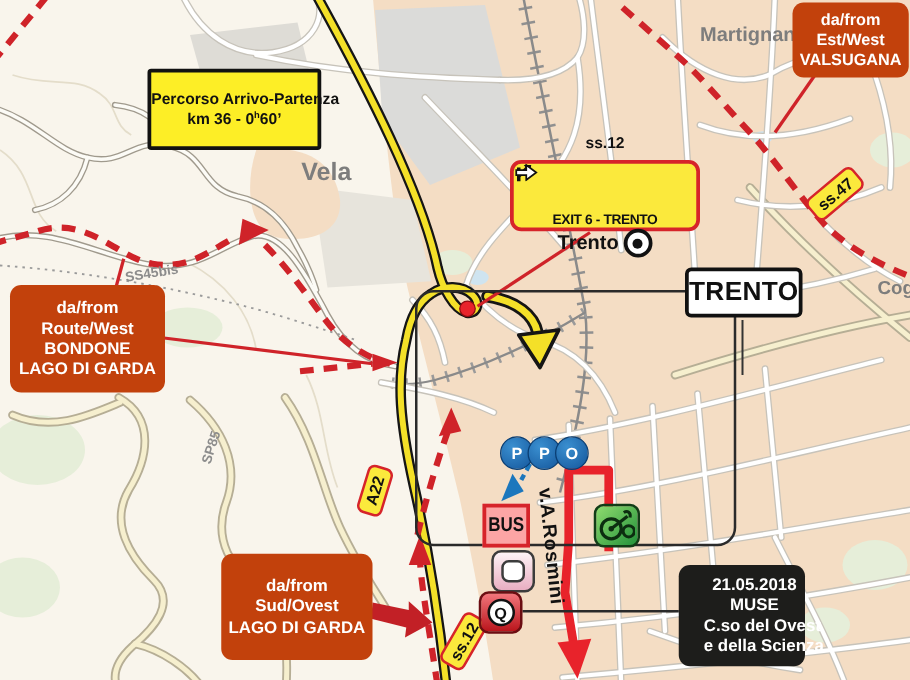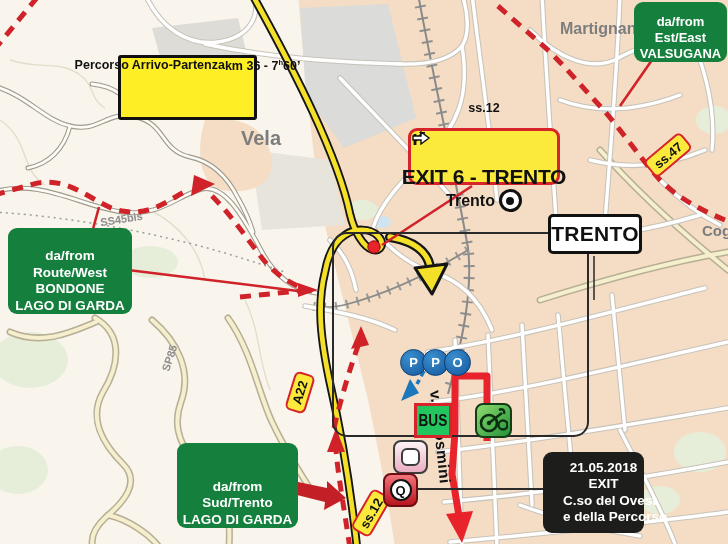--- a/index.html
+++ b/index.html
@@ -3,22 +3,22 @@
 <meta charset="utf-8">
 <style>
   html,body{margin:0;padding:0;background:#e9e9e9;}
   #stage{position:relative;width:728px;height:544px;overflow:hidden;background:#f9f5ec;
          font-family:"Liberation Sans",sans-serif;}
   #stage svg{position:absolute;left:0;top:0;}
   #base{z-index:0;} #overlay{z-index:1;}
   .lbl{position:absolute;z-index:2;color:#7d7d7d;font-weight:bold;white-space:nowrap;}
   .signbox{position:absolute;z-index:3;text-align:center;box-sizing:border-box;
            line-height:1.22;white-space:nowrap;}
-  .redbox{background:#15803d;color:#fff;border-radius:9px;font-weight:bold;
-          display:flex;flex-direction:column;justify-content:flex-end;}
+  .redbox{background:#c2410c;color:#fff;border-radius:9px;font-weight:bold;
+          display:flex;flex-direction:column;justify-content:center;}
   .blackbox{background:#1d1d1b;color:#fff;border-radius:9px;font-weight:bold;
           display:flex;flex-direction:column;justify-content:center;padding-left:20px;}
   .roadsign{position:absolute;z-index:3;background:#fbe93c;border:2.5px solid #d6242a;
             border-radius:6px;color:#111;font-weight:bold;display:flex;
             align-items:center;justify-content:center;box-sizing:border-box;}
   .icon{position:absolute;z-index:4;box-sizing:border-box;}
   .exit-row{display:flex;align-items:center;justify-content:center;gap:4px;}
   .target{display:inline-block;width:17px;height:17px;border:3.5px solid #111;
           border-radius:50%;background:#fff;position:relative;vertical-align:-3px;}
   .target i{position:absolute;left:50%;top:50%;width:8px;height:8px;margin:-4px 0 0 -4px;
@@ -224,34 +224,34 @@
     </g>
   </svg>
 
   <div class="lbl" style="left:560px;top:20px;font-size:16px;">Martignano</div>
   <div class="lbl" style="left:241px;top:127px;font-size:20px;">Vela</div>
   <div class="lbl" style="left:702px;top:222px;font-size:15px;">Cognola</div>
   <div class="lbl" style="left:156px;top:352px;font-size:11px;color:#8c8c8c;transform:rotate(-72deg);">SP85</div>
   <div class="lbl" style="left:100px;top:213px;font-size:11px;color:#8c8c8c;transform:rotate(-9deg);">SS45bis</div>
   <div class="lbl" style="left:370px;top:428px;width:140px;text-align:center;font-size:15.5px;color:#111;letter-spacing:.5px;transform:rotate(84deg);">v.A.Rosmini</div>
 
-  <div class="signbox" style="left:118px;top:55px;width:139px;height:65px;background:#fdee26;border:3px solid #111;border-radius:3px;color:#111;font-weight:bold;font-size:12.5px;display:flex;flex-direction:row;justify-content:center;">
+  <div class="signbox" style="left:118px;top:55px;width:139px;height:65px;background:#fdee26;border:3px solid #111;border-radius:3px;color:#111;font-weight:bold;font-size:12.5px;display:flex;flex-direction:column;justify-content:center;">
     <span>Percorso Arrivo-Partenza</span>
-    <span><span>km 36 - 7</span><sup>h</sup><span>60’</span></span>
+    <span><span>km 36 - 0</span><sup>h</sup><span>60’</span></span>
   </div>
 
   <div class="signbox redbox" style="left:634px;top:2px;width:93px;height:60px;font-size:13px;">
     <span>da/from</span>
-    <span>Est/East</span>
+    <span>Est/West</span>
     <span>VALSUGANA</span>
   </div>
 
   <div class="signbox" style="left:408px;top:128px;width:152px;height:57px;background:#fbe93c;border:3px solid #d6242a;border-radius:9px;color:#111;font-weight:bold;display:flex;flex-direction:column;justify-content:center;">
     <span style="font-size:12.5px;">ss.12</span>
-    <span class="exit-row" style="font-size:21px;letter-spacing:-.3px;margin-top:48px;">
+    <span class="exit-row" style="font-size:11px;letter-spacing:-.3px;margin-top:48px;">
       <svg width="15" height="15">
           <path d="M4,14 V3 M4,10 L11,3" stroke="#111" stroke-width="2.8" fill="none"></path>
           <polygon points="8,1 14,1 13,7" fill="#111"></polygon>
         </svg>
       <span>EXIT 6 - TRENTO</span>
     </span>
     <span class="exit-row" style="font-size:16px;">
       <svg width="20" height="14">
           <polygon points="2,5 10,5 10,1 18,7 10,13 10,9 2,9" fill="#fff" stroke="#111" stroke-width="1.4"></polygon>
         </svg>
@@ -268,48 +268,48 @@
 
   <div class="signbox redbox" style="left:8px;top:228px;width:124px;height:86px;font-size:13.5px;">
     <span>da/from</span>
     <span>Route/West</span>
     <span>BONDONE</span>
     <span>LAGO DI GARDA</span>
   </div>
 
   <div class="signbox redbox" style="left:177px;top:443px;width:121px;height:85px;font-size:13.5px;">
     <span>da/from</span>
-    <span>Sud/Trento</span>
+    <span>Sud/Ovest</span>
     <span>LAGO DI GARDA</span>
   </div>
 
   <div class="signbox blackbox" style="left:543px;top:452px;width:101px;height:81px;font-size:13.5px;">
     <span>21.05.2018</span>
-    <span>EXIT</span>
+    <span>MUSE</span>
     <span>C.so del Ovest</span>
-    <span>e della Percorso</span>
+    <span>e della Scienza</span>
   </div>
 
   <div class="roadsign" style="left:280px;top:382px;width:40px;height:21px;font-size:13px;transform:rotate(-73deg);">
     <span>A22</span>
     </div>
   <div class="roadsign" style="left:348px;top:502px;width:46px;height:22px;font-size:13px;transform:rotate(-60deg);">
     <span>ss.12</span>
     </div>
   <div class="roadsign" style="left:644px;top:144px;width:48px;height:22px;font-size:13px;transform:rotate(-40deg);">
     <span>ss.47</span>
     </div>
 
   <div class="icon" style="left:400px;top:349px;display:flex;">
     <span class="ppo-circle" style="margin-left:0;">P</span>
     <span class="ppo-circle">P</span>
     <span class="ppo-circle">O</span>
   </div>
 
-  <div class="icon" style="left:386px;top:403px;width:38px;height:35px;background:#22c55e;border:3px solid #d6242a;border-radius:0;display:flex;align-items:center;justify-content:center;margin-left:28px;">
+  <div class="icon" style="left:386px;top:403px;width:38px;height:35px;background:#fca5a5;border:3px solid #d6242a;border-radius:0;display:flex;align-items:center;justify-content:center;">
     <span style="font-weight:bold;font-size:16px;color:#111;transform:scaleX(.85);">BUS</span>
   </div>
 
   <div class="icon" style="left:393px;top:440px;width:35px;height:34px;background:linear-gradient(#fdf3f6,#e9aec2);border:2px solid #3c3c3c;border-radius:8px;">
     <div style="position:absolute;left:6px;top:6px;right:6px;bottom:6px;background:#fff;border:2.5px solid #3c3c3c;border-radius:6px;"></div>
   </div>
 
   <div class="icon" style="left:383px;top:473px;width:35px;height:34px;background:linear-gradient(#f2757b,#b9151c);border:2px solid #6b0d12;border-radius:8px;display:flex;align-items:center;justify-content:center;">
     <span style="width:22px;height:22px;background:#fff;border:2.5px solid #111;border-radius:50%;display:flex;align-items:center;justify-content:center;font-weight:bold;font-size:13px;color:#111;box-sizing:border-box;">Q</span>
   </div>

